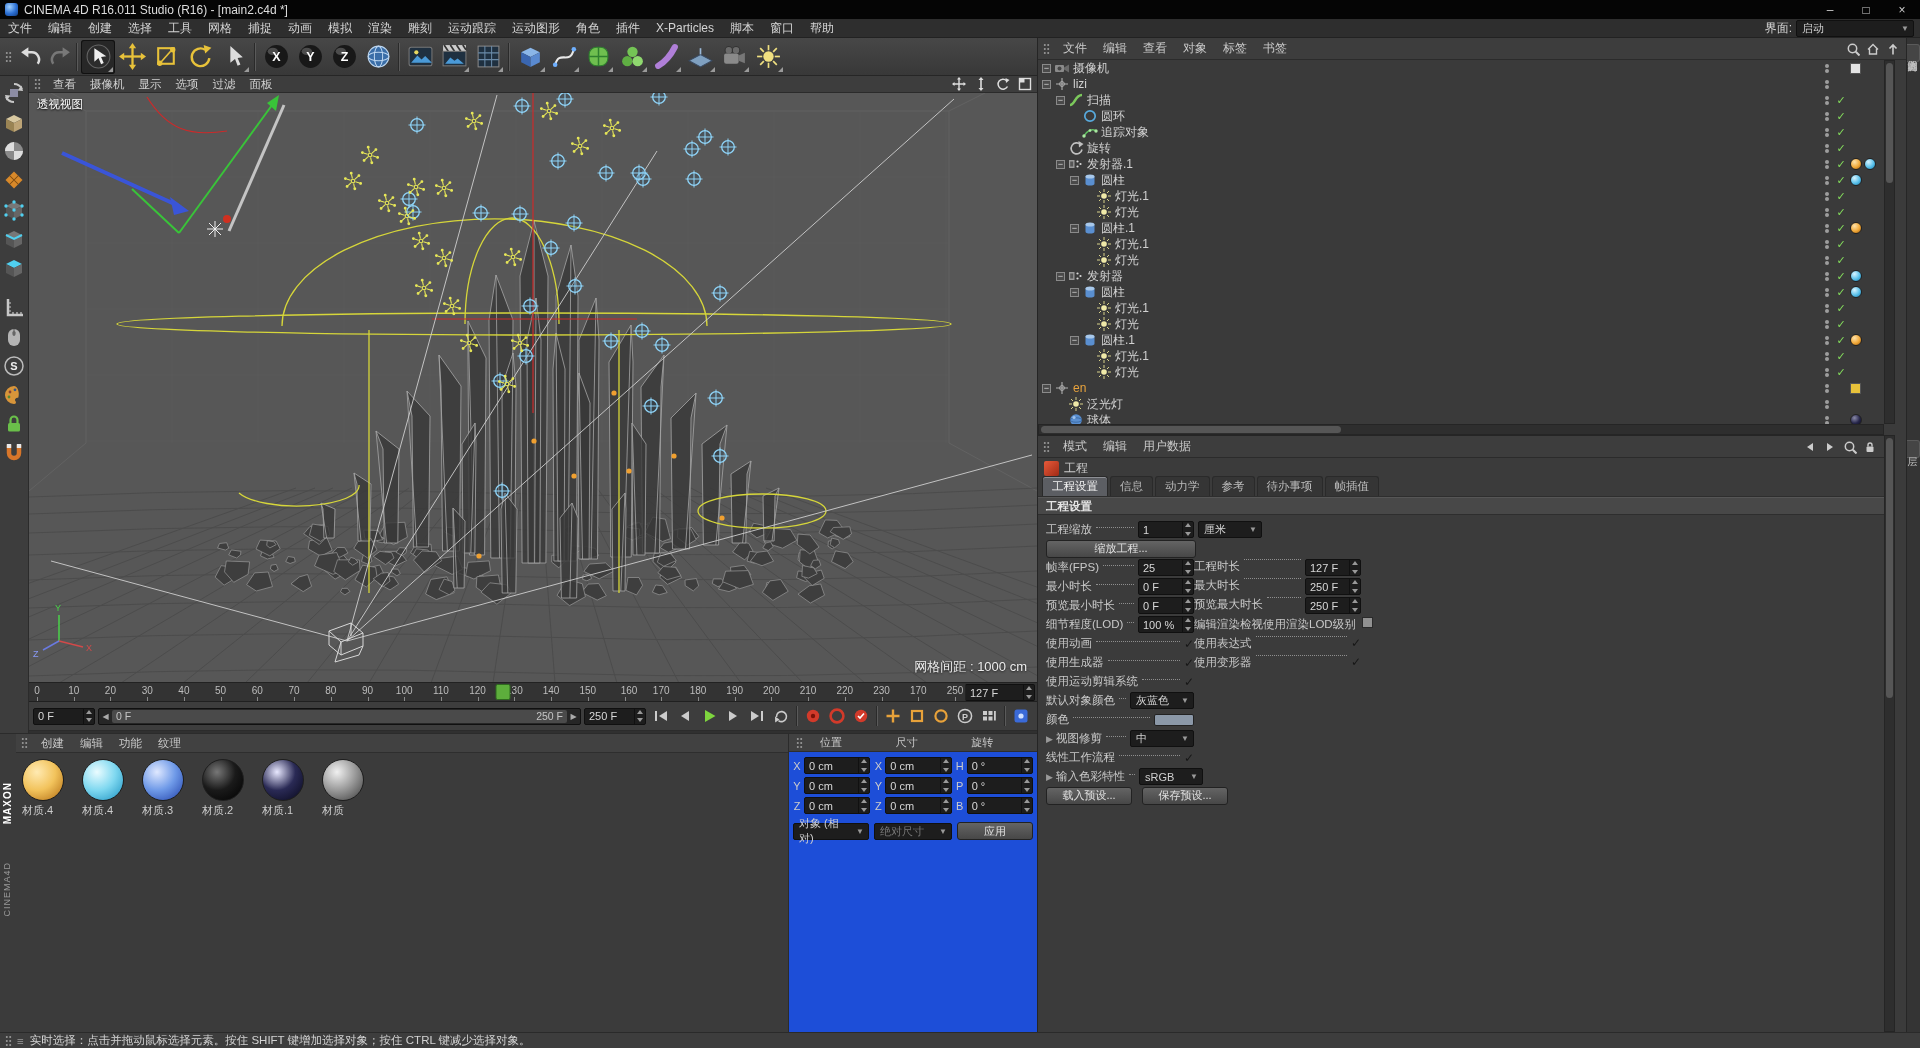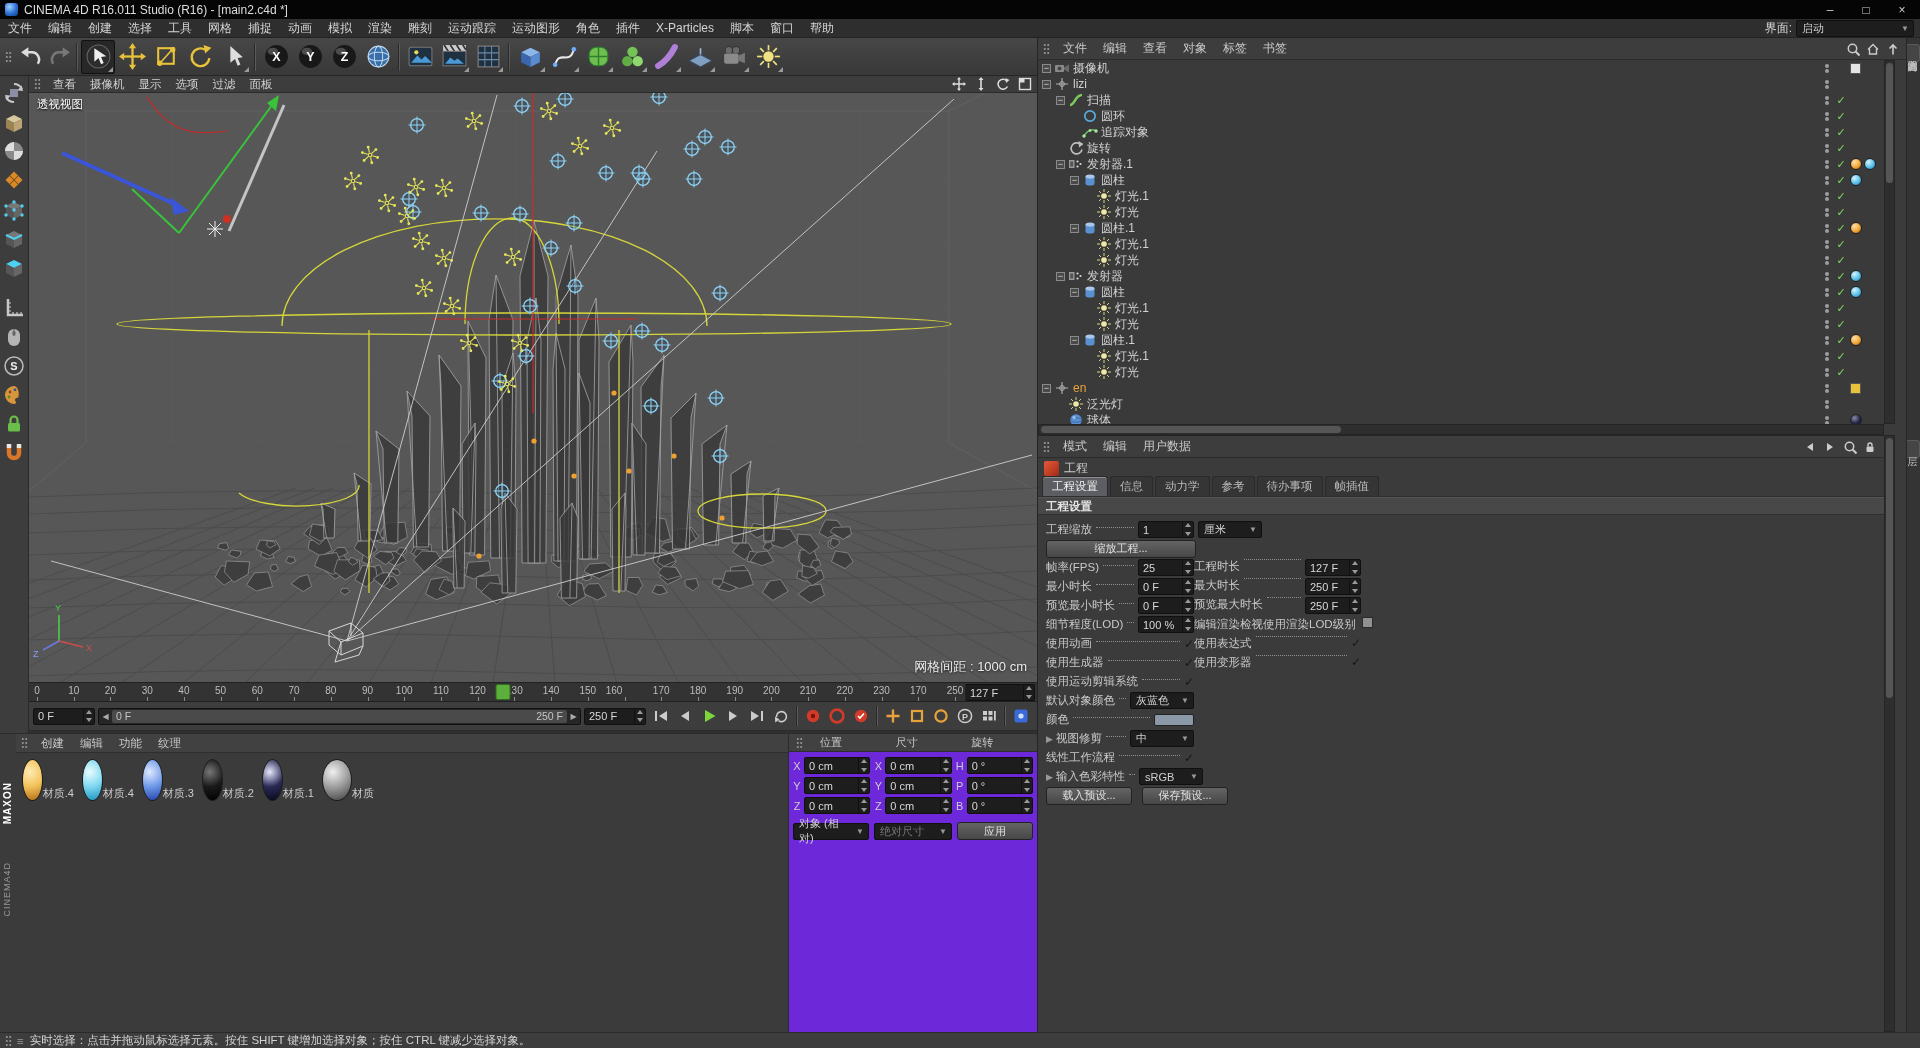--- a/index.html
+++ b/index.html
@@ -51,24 +51,24 @@
 #slider .shandle{position:absolute;left:13px;right:13px;top:1px;bottom:1px;background:#4a4a4a;border-radius:2px}
 #slider .send{width:13px;text-align:center;z-index:1;font-size:8px;color:#aaa}
 #slider .slabel{position:absolute;z-index:1;top:1px}
 .cbtn{width:24px;height:22px;display:flex;align-items:center;justify-content:center;border-radius:3px;flex:none}
 .cbtn svg{width:18px;height:18px}
 #brand{position:absolute;left:0;top:733px;width:16px;height:299px;background:#3b3b3b;border-top:1px solid #2b2b2b}
 #brand .v{position:absolute;left:2px;writing-mode:vertical-rl;transform:rotate(180deg);letter-spacing:1px}
 #materials{position:absolute;left:16px;top:733px;width:772px;height:299px;background:#3b3b3b;border-top:1px solid #2b2b2b}
 #matmenu{height:19px;background:#414141;border-bottom:1px solid #2e2e2e;display:flex;align-items:center;font-size:11.5px}
 #matlist{display:flex;padding:6px 6px;gap:8px}
-.mat{width:52px;display:flex;flex-direction:row;align-items:flex-end}
+.mat{width:52px;display:flex;flex-direction:column;align-items:flex-start}
 .mat .ball{width:42px;height:42px;border-radius:50%;border:1px solid #1e1e1e}
 .mat .mname{font-size:11px;color:#ccc;margin-top:2px;white-space:nowrap}
-#coords{position:absolute;left:788px;top:733px;width:249px;height:299px;background:#6d28d9;border-top:1px solid #2b2b2b;border-left:1px solid #2b2b2b;font-size:11px;padding:0 4px}
+#coords{position:absolute;left:788px;top:733px;width:249px;height:299px;background:#1d4ed8;border-top:1px solid #2b2b2b;border-left:1px solid #2b2b2b;font-size:11px;padding:0 4px}
 #coordhead{display:flex;height:18px;align-items:center;background:#414141;margin:0 -4px 5px;padding:0 2px;border-bottom:1px solid #2e2e2e}
 #coordhead span{flex:1;padding-left:12px}
 .crow{display:flex;margin:3px 0;gap:4px}
 .ccell{flex:1;display:flex;align-items:center;gap:3px}
 .ccell .ax{width:8px;text-align:center;color:#ccc;flex:none}
 .ccell .fld{flex:1}
 #coordfoot{display:flex;gap:5px;margin-top:8px;align-items:center}
 .dd{background:#1d1d1d;border:1px solid #101010;border-radius:2px;height:17px;display:flex;align-items:center;font-size:11px;color:#d0d0d0;padding-left:5px}
 .dd .arr{margin-left:auto;padding:0 4px;font-size:8px;color:#999}
 .dd.dis{color:#787878}
@@ -1164,21 +1164,21 @@
       <span class="tick" style="left:411.9px">110</span>
       <span class="tickline" style="left:411.9px"></span>
       <span class="tick" style="left:448.6px">120</span>
       <span class="tickline" style="left:448.6px"></span>
       <span class="tick" style="left:485.4px">130</span>
       <span class="tickline" style="left:485.4px"></span>
       <span class="tick" style="left:522.1px">140</span>
       <span class="tickline" style="left:522.1px"></span>
       <span class="tick" style="left:558.8px">150</span>
       <span class="tickline" style="left:558.8px"></span>
-      <span class="tick" style="left:585px">160</span>
+      <span class="tick" style="left:600px">160</span>
       <span class="tickline" style="left:595.5px"></span>
       <span class="tick" style="left:632.2px">170</span>
       <span class="tickline" style="left:632.2px"></span>
       <span class="tick" style="left:669.0px">180</span>
       <span class="tickline" style="left:669.0px"></span>
       <span class="tick" style="left:705.7px">190</span>
       <span class="tickline" style="left:705.7px"></span>
       <span class="tick" style="left:742.4px">200</span>
       <span class="tickline" style="left:742.4px"></span>
       <span class="tick" style="left:779.1px">210</span>

